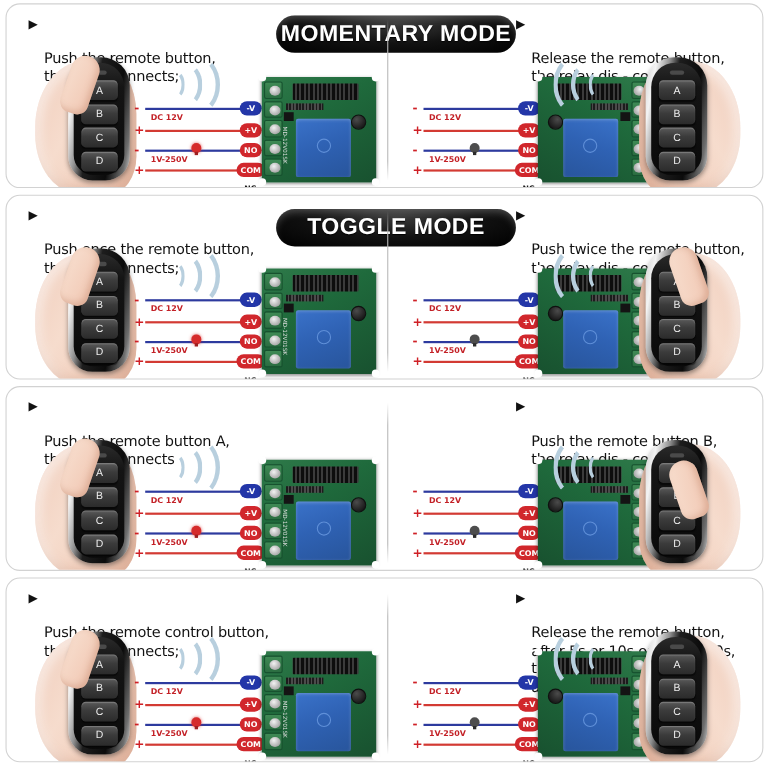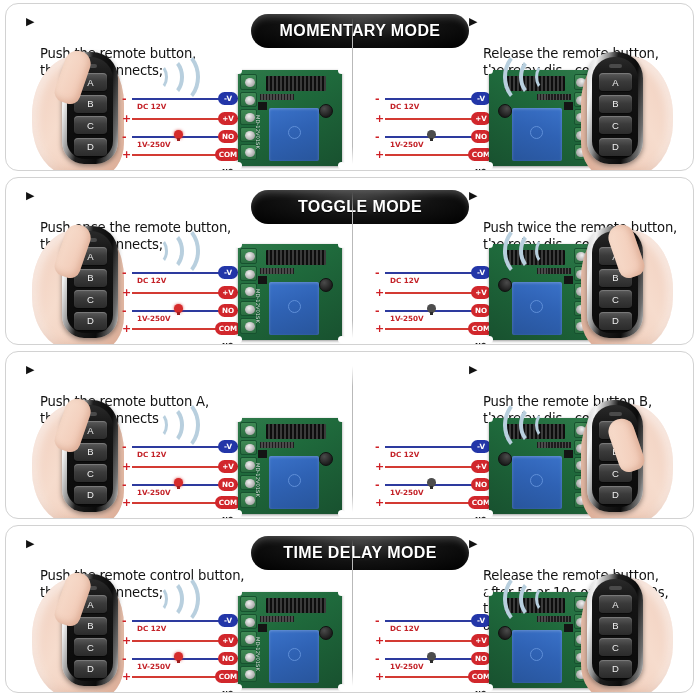--- a/index.html
+++ b/index.html
@@ -48,21 +48,21 @@
   .cap-text { display: block; }
 
   
   .badge {
     position: absolute;
     left: 245px; top: 10px;
     width: 218px; height: 34px;
     border-radius: 17px;
     background: radial-gradient(ellipse at 50% 22%, #3a3a3a 0%, #121212 48%, #000 100%);
     color: #fff;
-    font-size: 16px;
+    font-size: 21px;
     font-weight: bold;
     letter-spacing: 0.4px;
     display: flex; align-items: center; justify-content: center;
     text-shadow: 0 1px 1px #000;
     box-shadow: inset 0 5px 9px -3px rgba(255,255,255,.30);
   }
   .badge-2 { top: 12px; }
 
   
   .divider {
@@ -752,21 +752,20 @@
       </div>
     </div>
   </div>
 
   <div class="panel">
     <div class="caption left">
       <span class="bullet">▶</span>
       <span class="cap-text">Push the remote control button,
 the relay connects;</span>
     </div>
-    <div class="badge">TIME DELAY MODE</div>
     <div class="caption right">
       <span class="bullet">▶</span>
       <span class="cap-text">Release the remote button,
 after 5s or 10s or 15s or 20s,
 the relay dis - connects
 automatically.</span>
     </div>
     <div class="divider"></div>
 
     <div class="half l">

